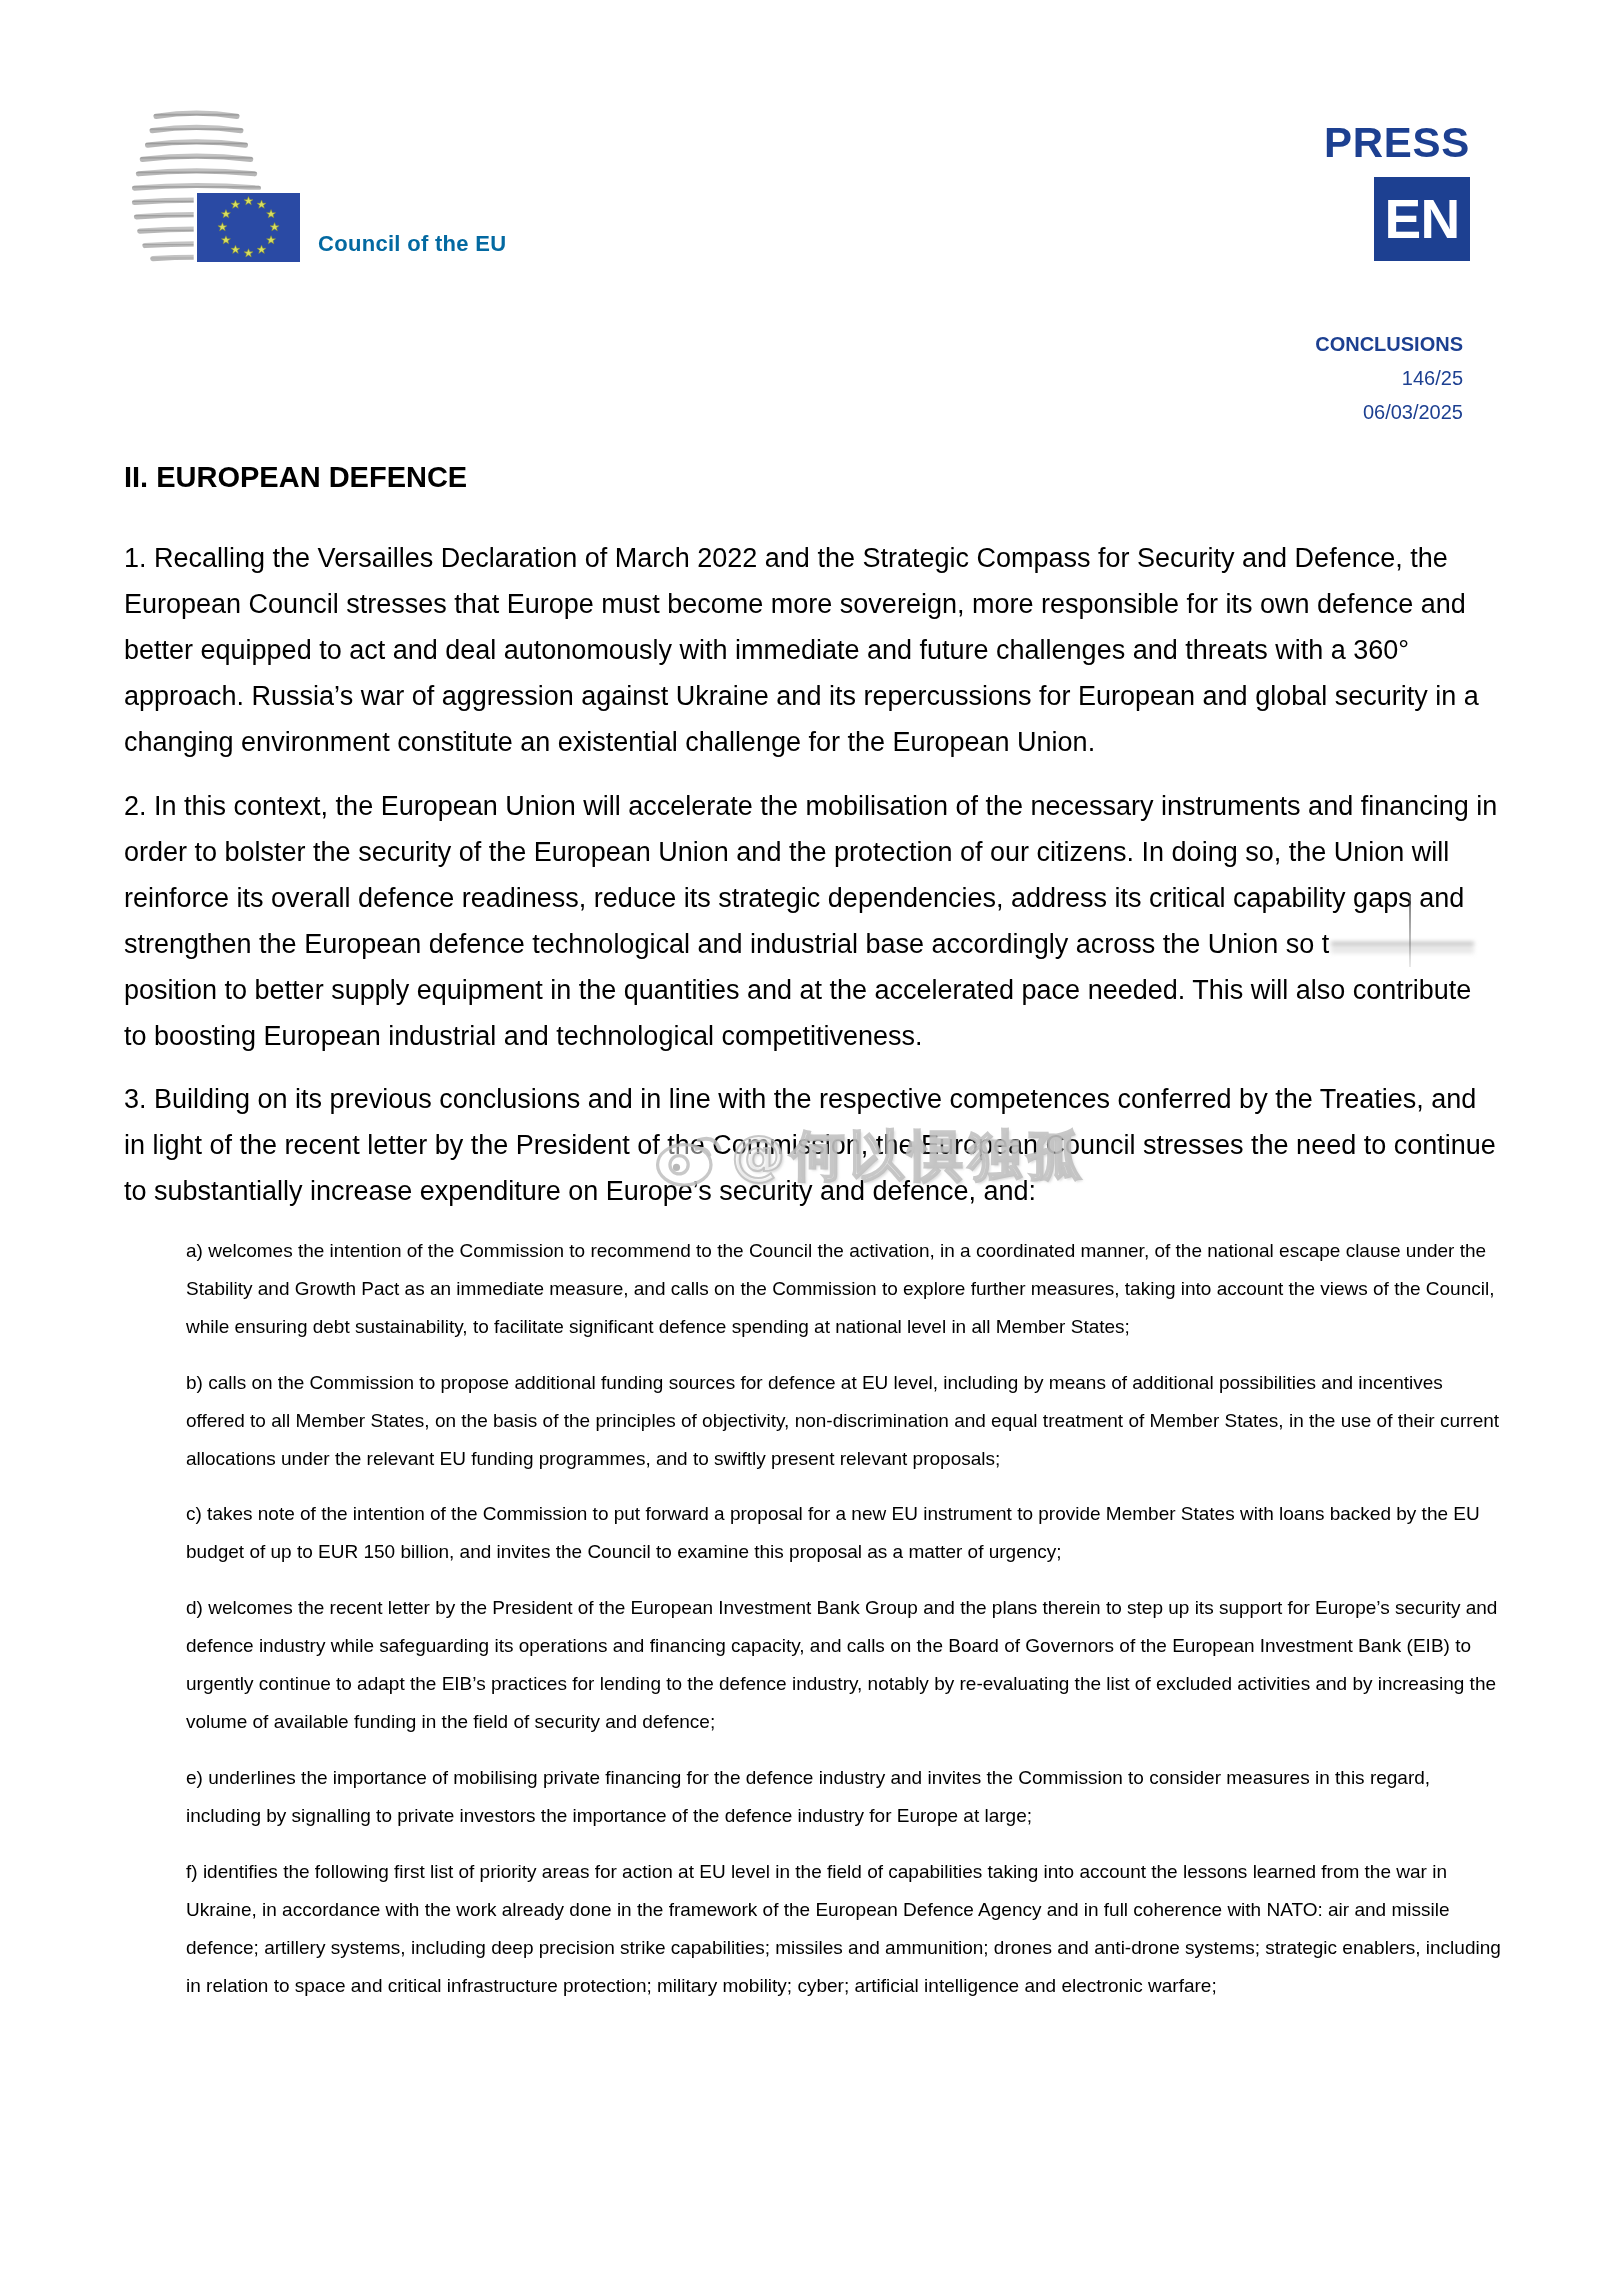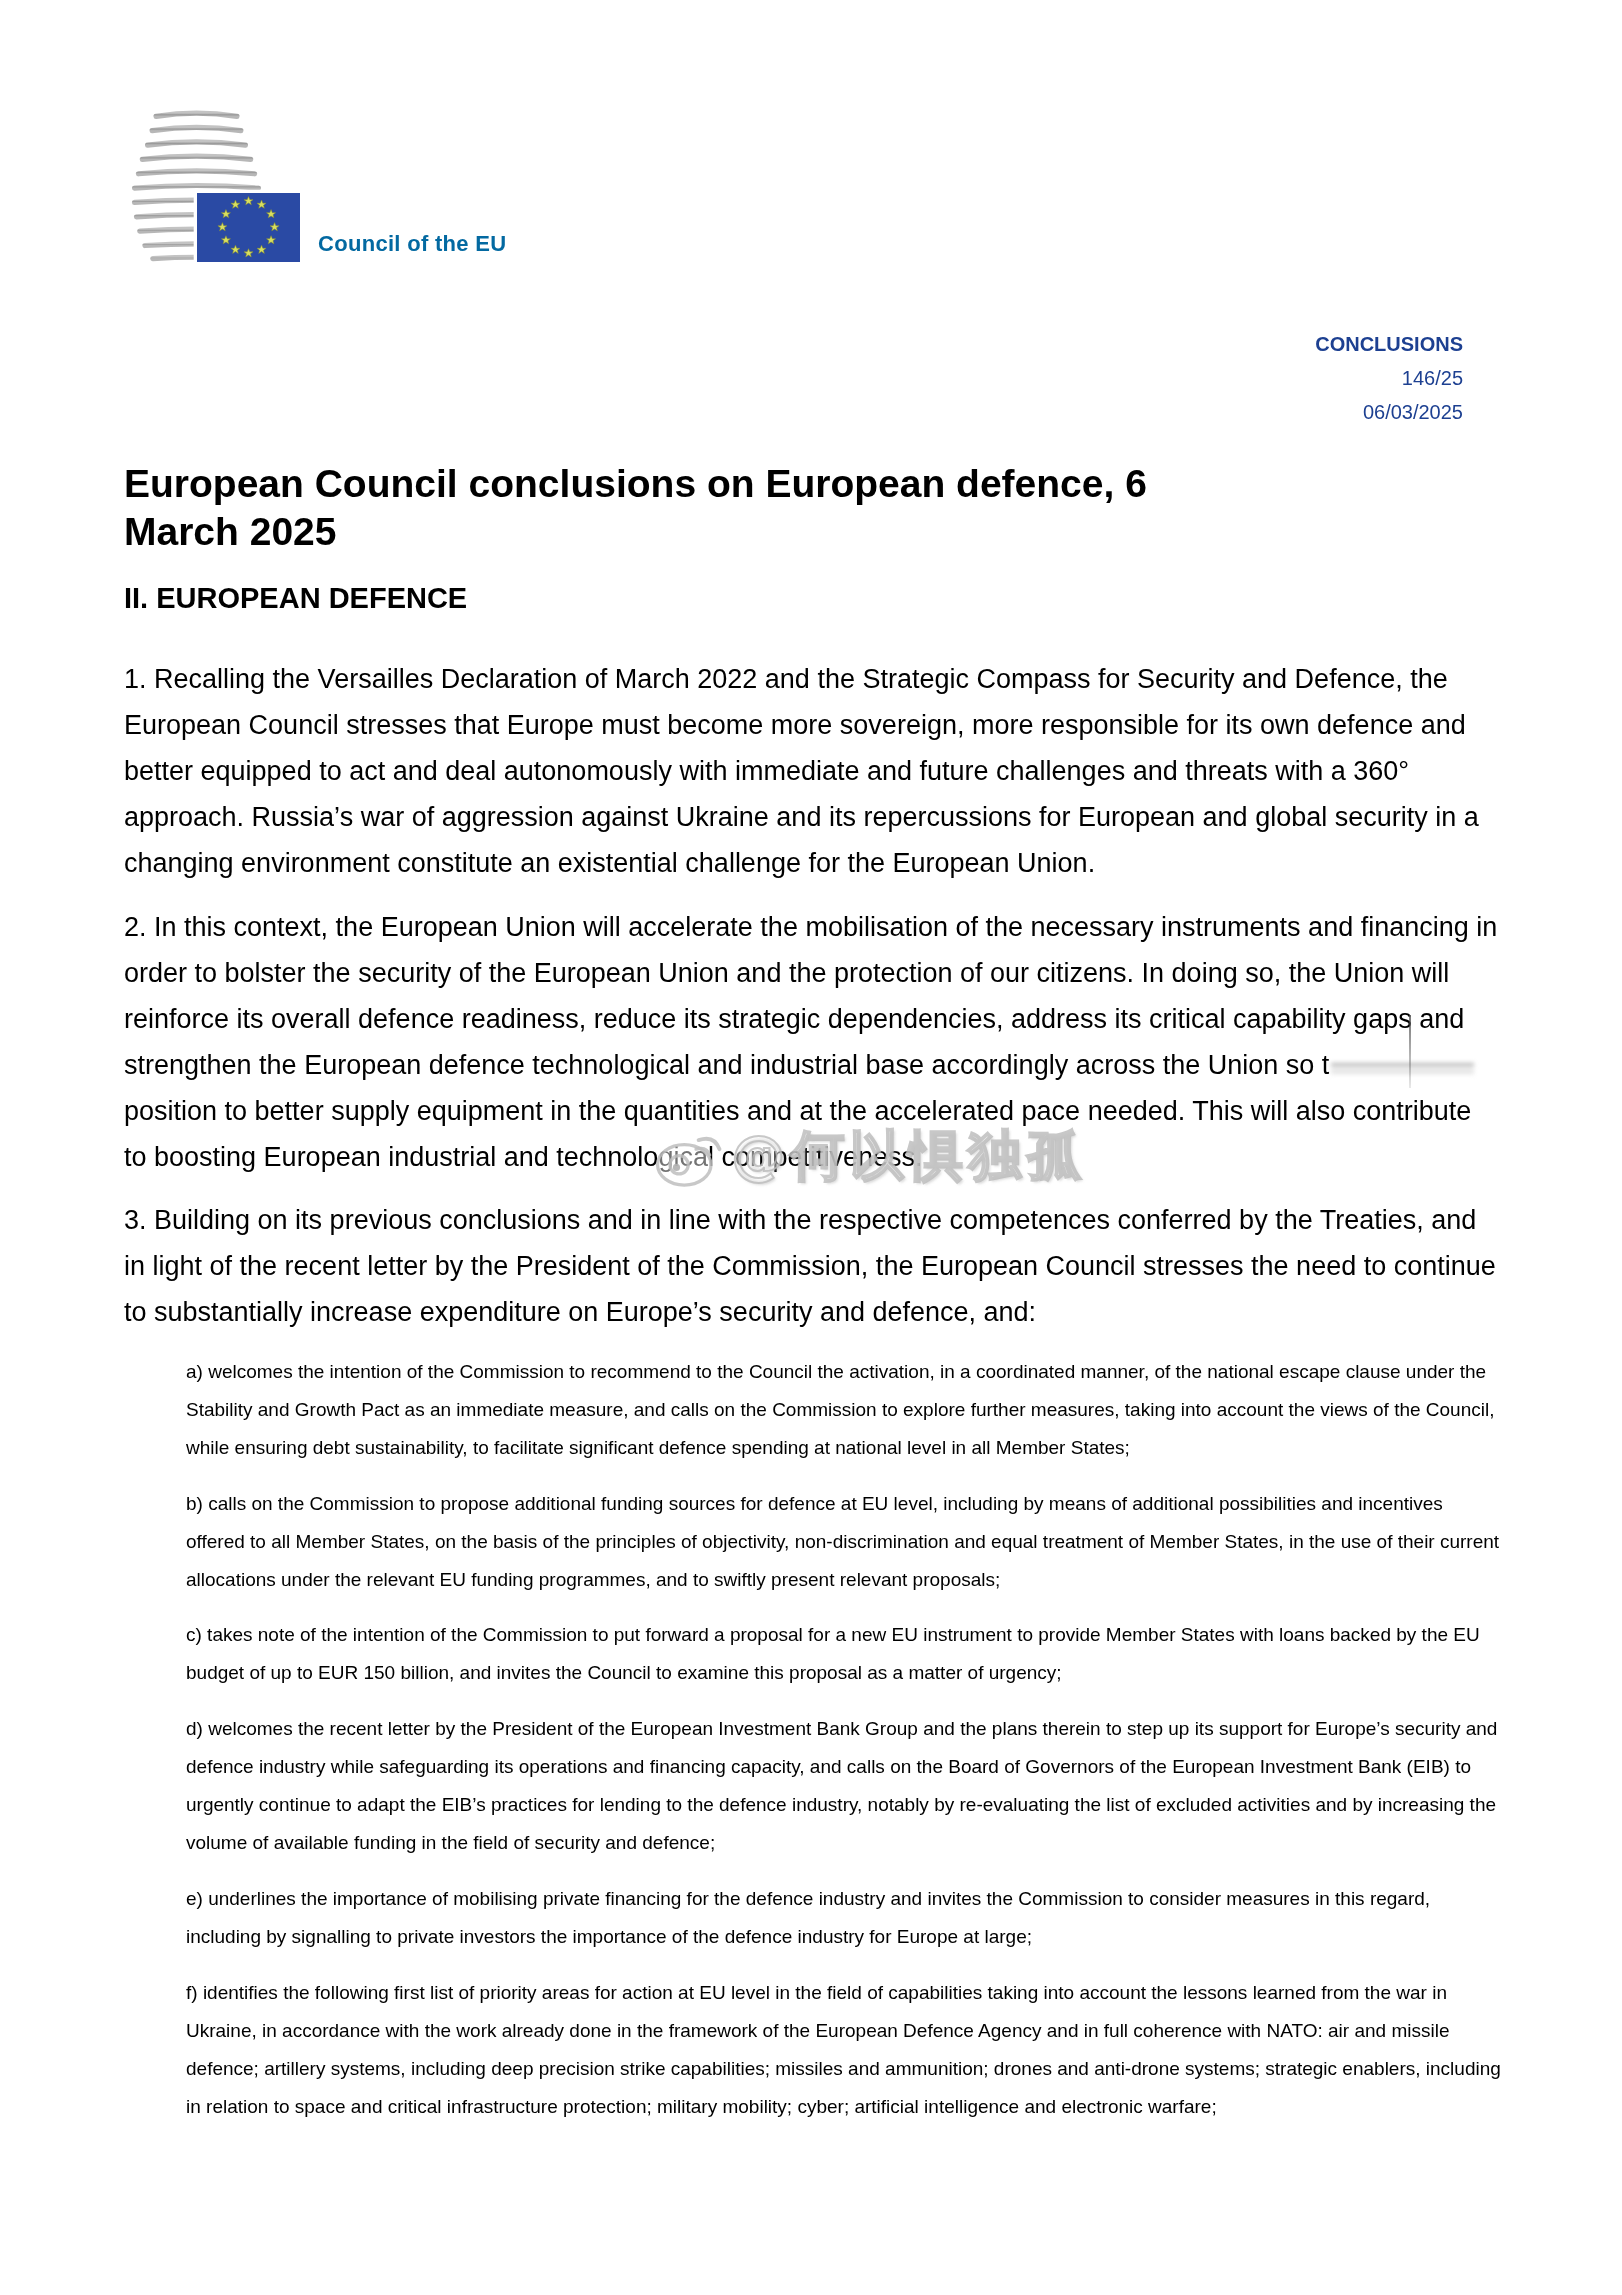--- a/index.html
+++ b/index.html
@@ -124,29 +124,32 @@
         <use href="#st" transform="translate(59,86.6)"></use>
         <use href="#st" transform="translate(44.4,72)"></use>
         <use href="#st" transform="translate(39,52)"></use>
         <use href="#st" transform="translate(44.4,32)"></use>
         <use href="#st" transform="translate(59,17.4)"></use>
       </svg>
     </div>
     <div class="logo-label">Council of the EU</div>
   </div>
 
+  <div class="press-block">
+    <div class="press-label">PRESS</div>
+    <div class="lang-badge">EN</div>
+  </div>
 
   <div class="doc-meta">
     <div class="doc-type">CONCLUSIONS</div>
     <div>146/25</div>
     <div>06/03/2025</div>
   </div>
 
   <div class="body-col">
-    <h1 class="doc-title"><span>European Council conclusions on European defence, 6</span><br><span>March 2025</span></h1>
 
     <h2 class="section-heading">II. EUROPEAN DEFENCE</h2>
 
     <p class="para">1. Recalling the Versailles Declaration of March 2022 and the Strategic Compass for Security and Defence, the European Council stresses that Europe must become more sovereign, more responsible for its own defence and better equipped to act and deal autonomously with immediate and future challenges and threats with a 360° approach. Russia’s war of aggression against Ukraine and its repercussions for European and global security in a changing environment constitute an existential challenge for the European Union.</p>
 
     <p class="para"><span>2. In this context, the European Union will accelerate the mobilisation of the necessary instruments and financing in order to bolster the security of the European Union and the protection of our citizens. In doing so, the Union will reinforce its overall defence readiness, reduce its strategic dependencies, address its critical capability gaps and strengthen the European defence technological and industrial base accordingly across the Union so t</span><span class="smudge"><span class="streaks"></span><span class="vline"></span></span><span>position to better supply equipment in the quantities and at the accelerated pace needed. This will also contribute to boosting European industrial and technological competitiveness.</span></p>
 
     <p class="para">3. Building on its previous conclusions and in line with the respective competences conferred by the Treaties, and in light of the recent letter by the President of the Commission, the European Council stresses the need to continue to substantially increase expenditure on Europe’s security and defence, and:</p>
 
     <p class="list-item">a) welcomes the intention of the Commission to recommend to the Council the activation, in a coordinated manner, of the national escape clause under the Stability and Growth Pact as an immediate measure, and calls on the Commission to explore further measures, taking into account the views of the Council, while ensuring debt sustainability, to facilitate significant defence spending at national level in all Member States;</p>

